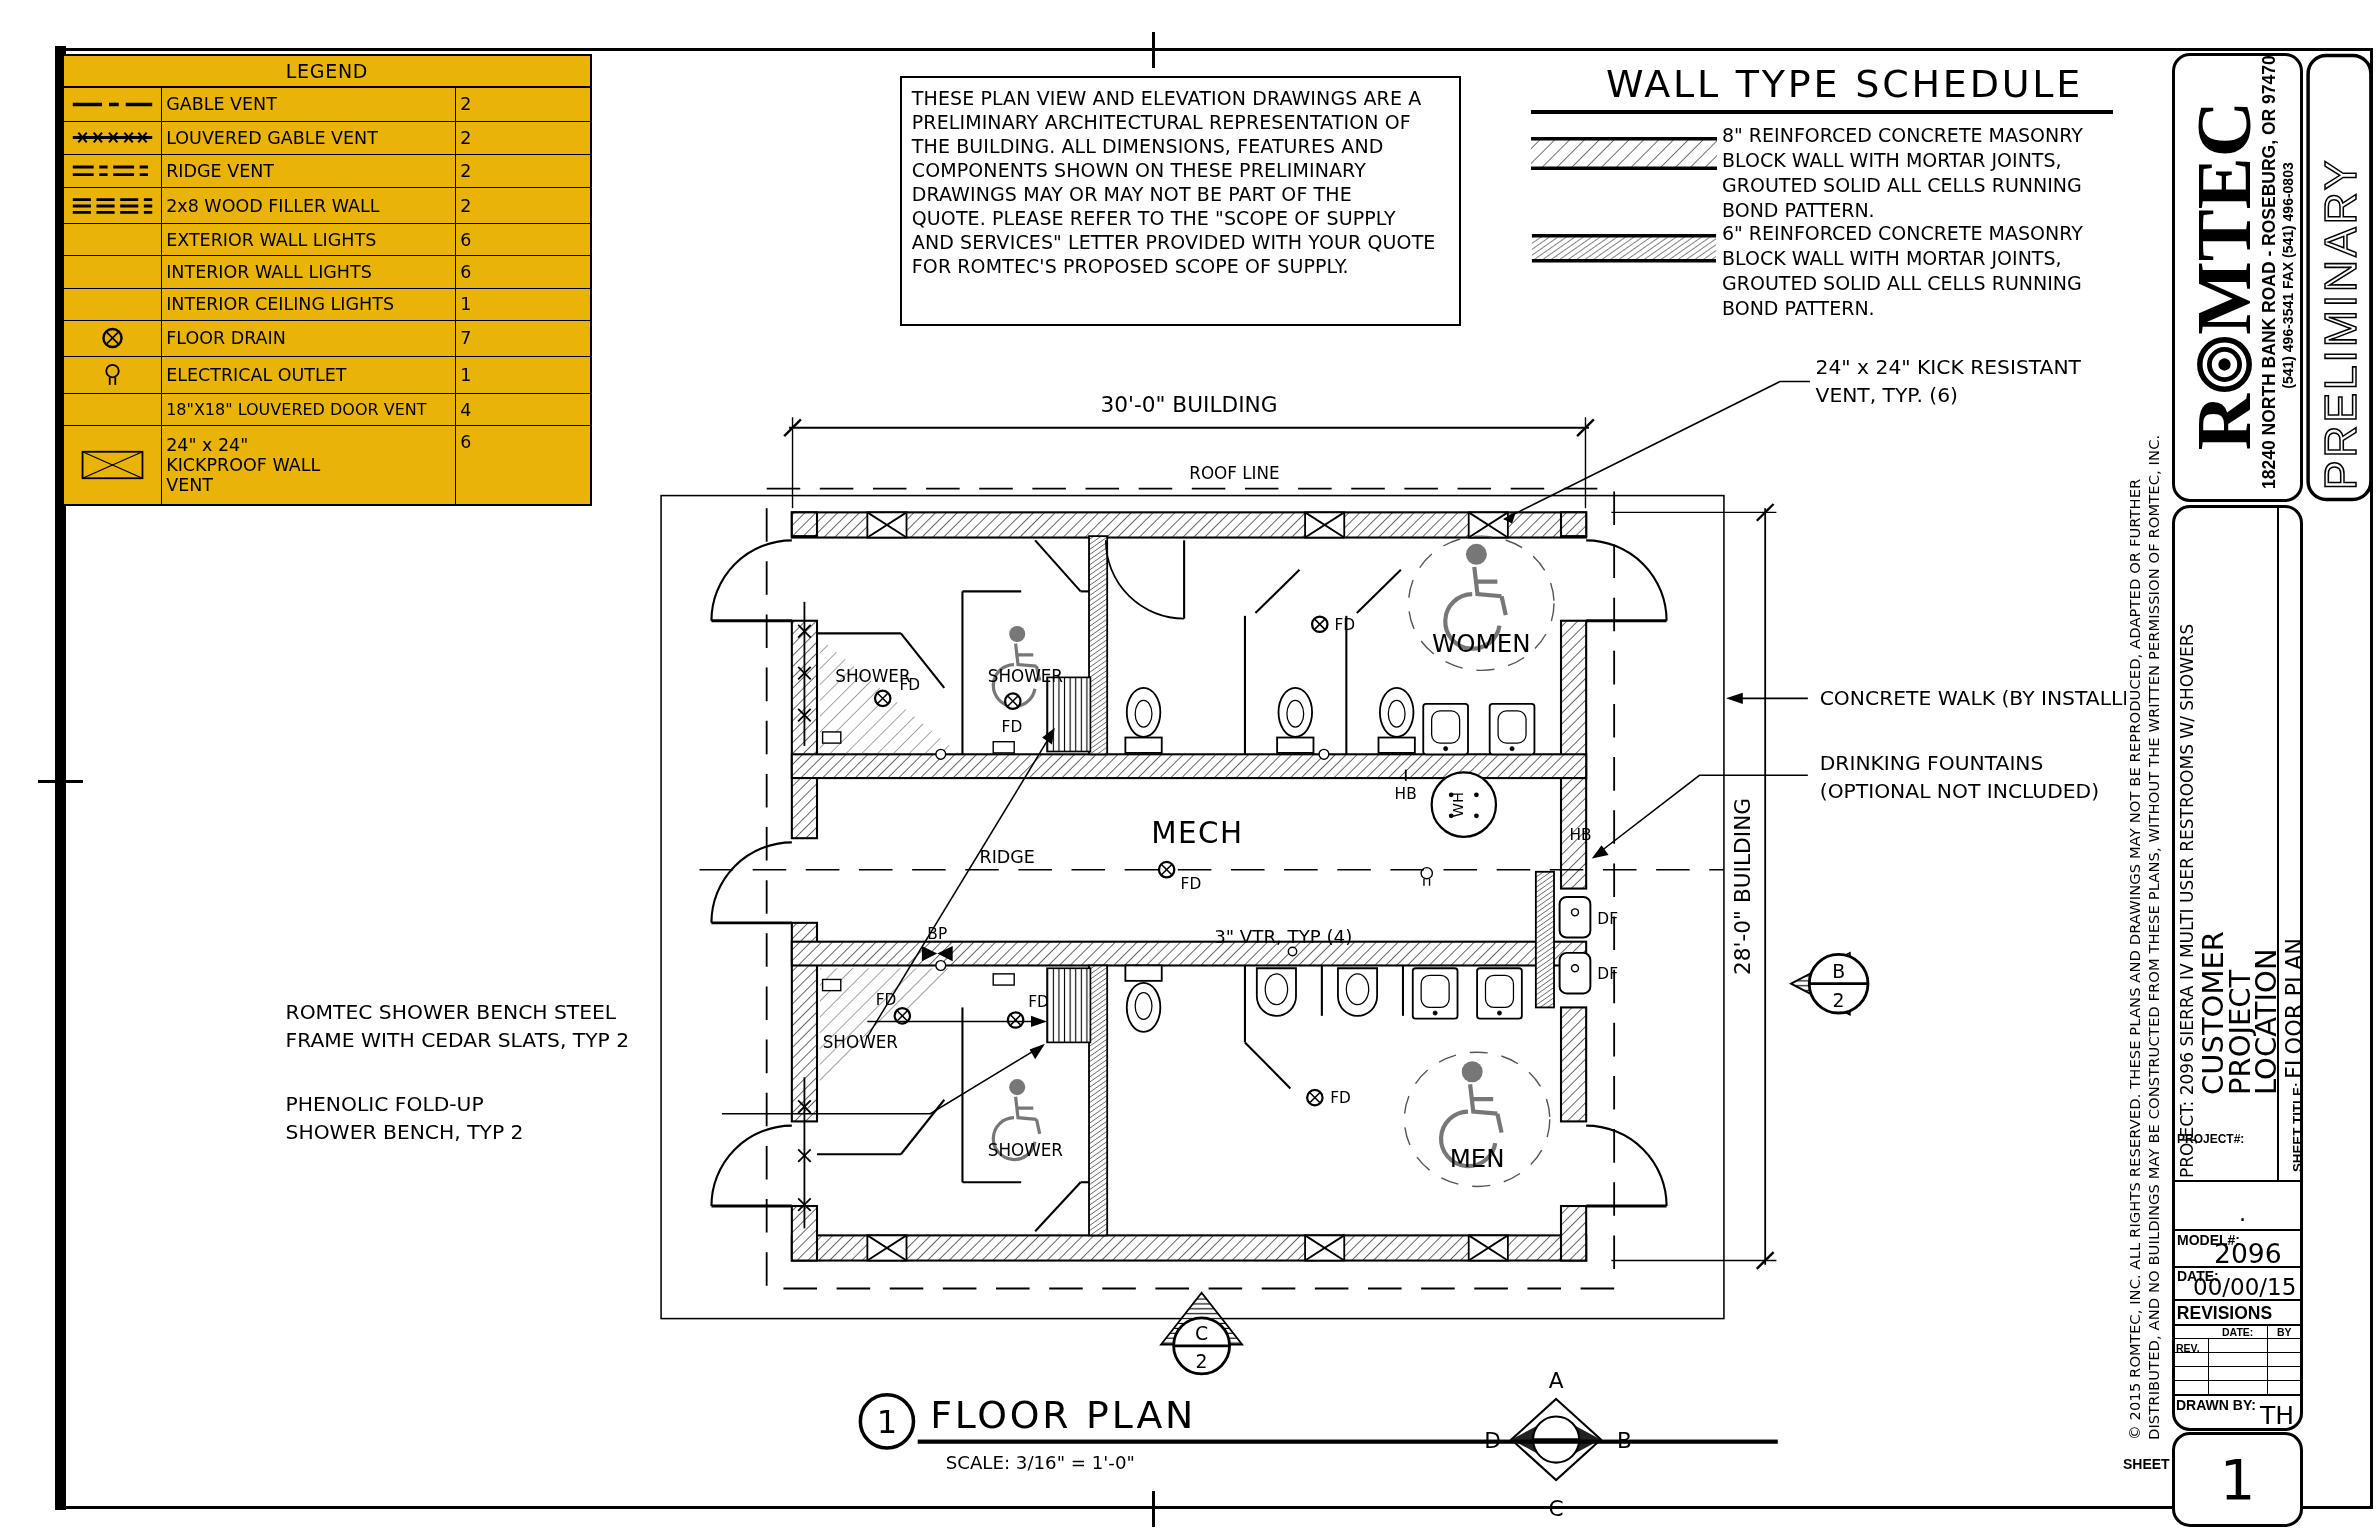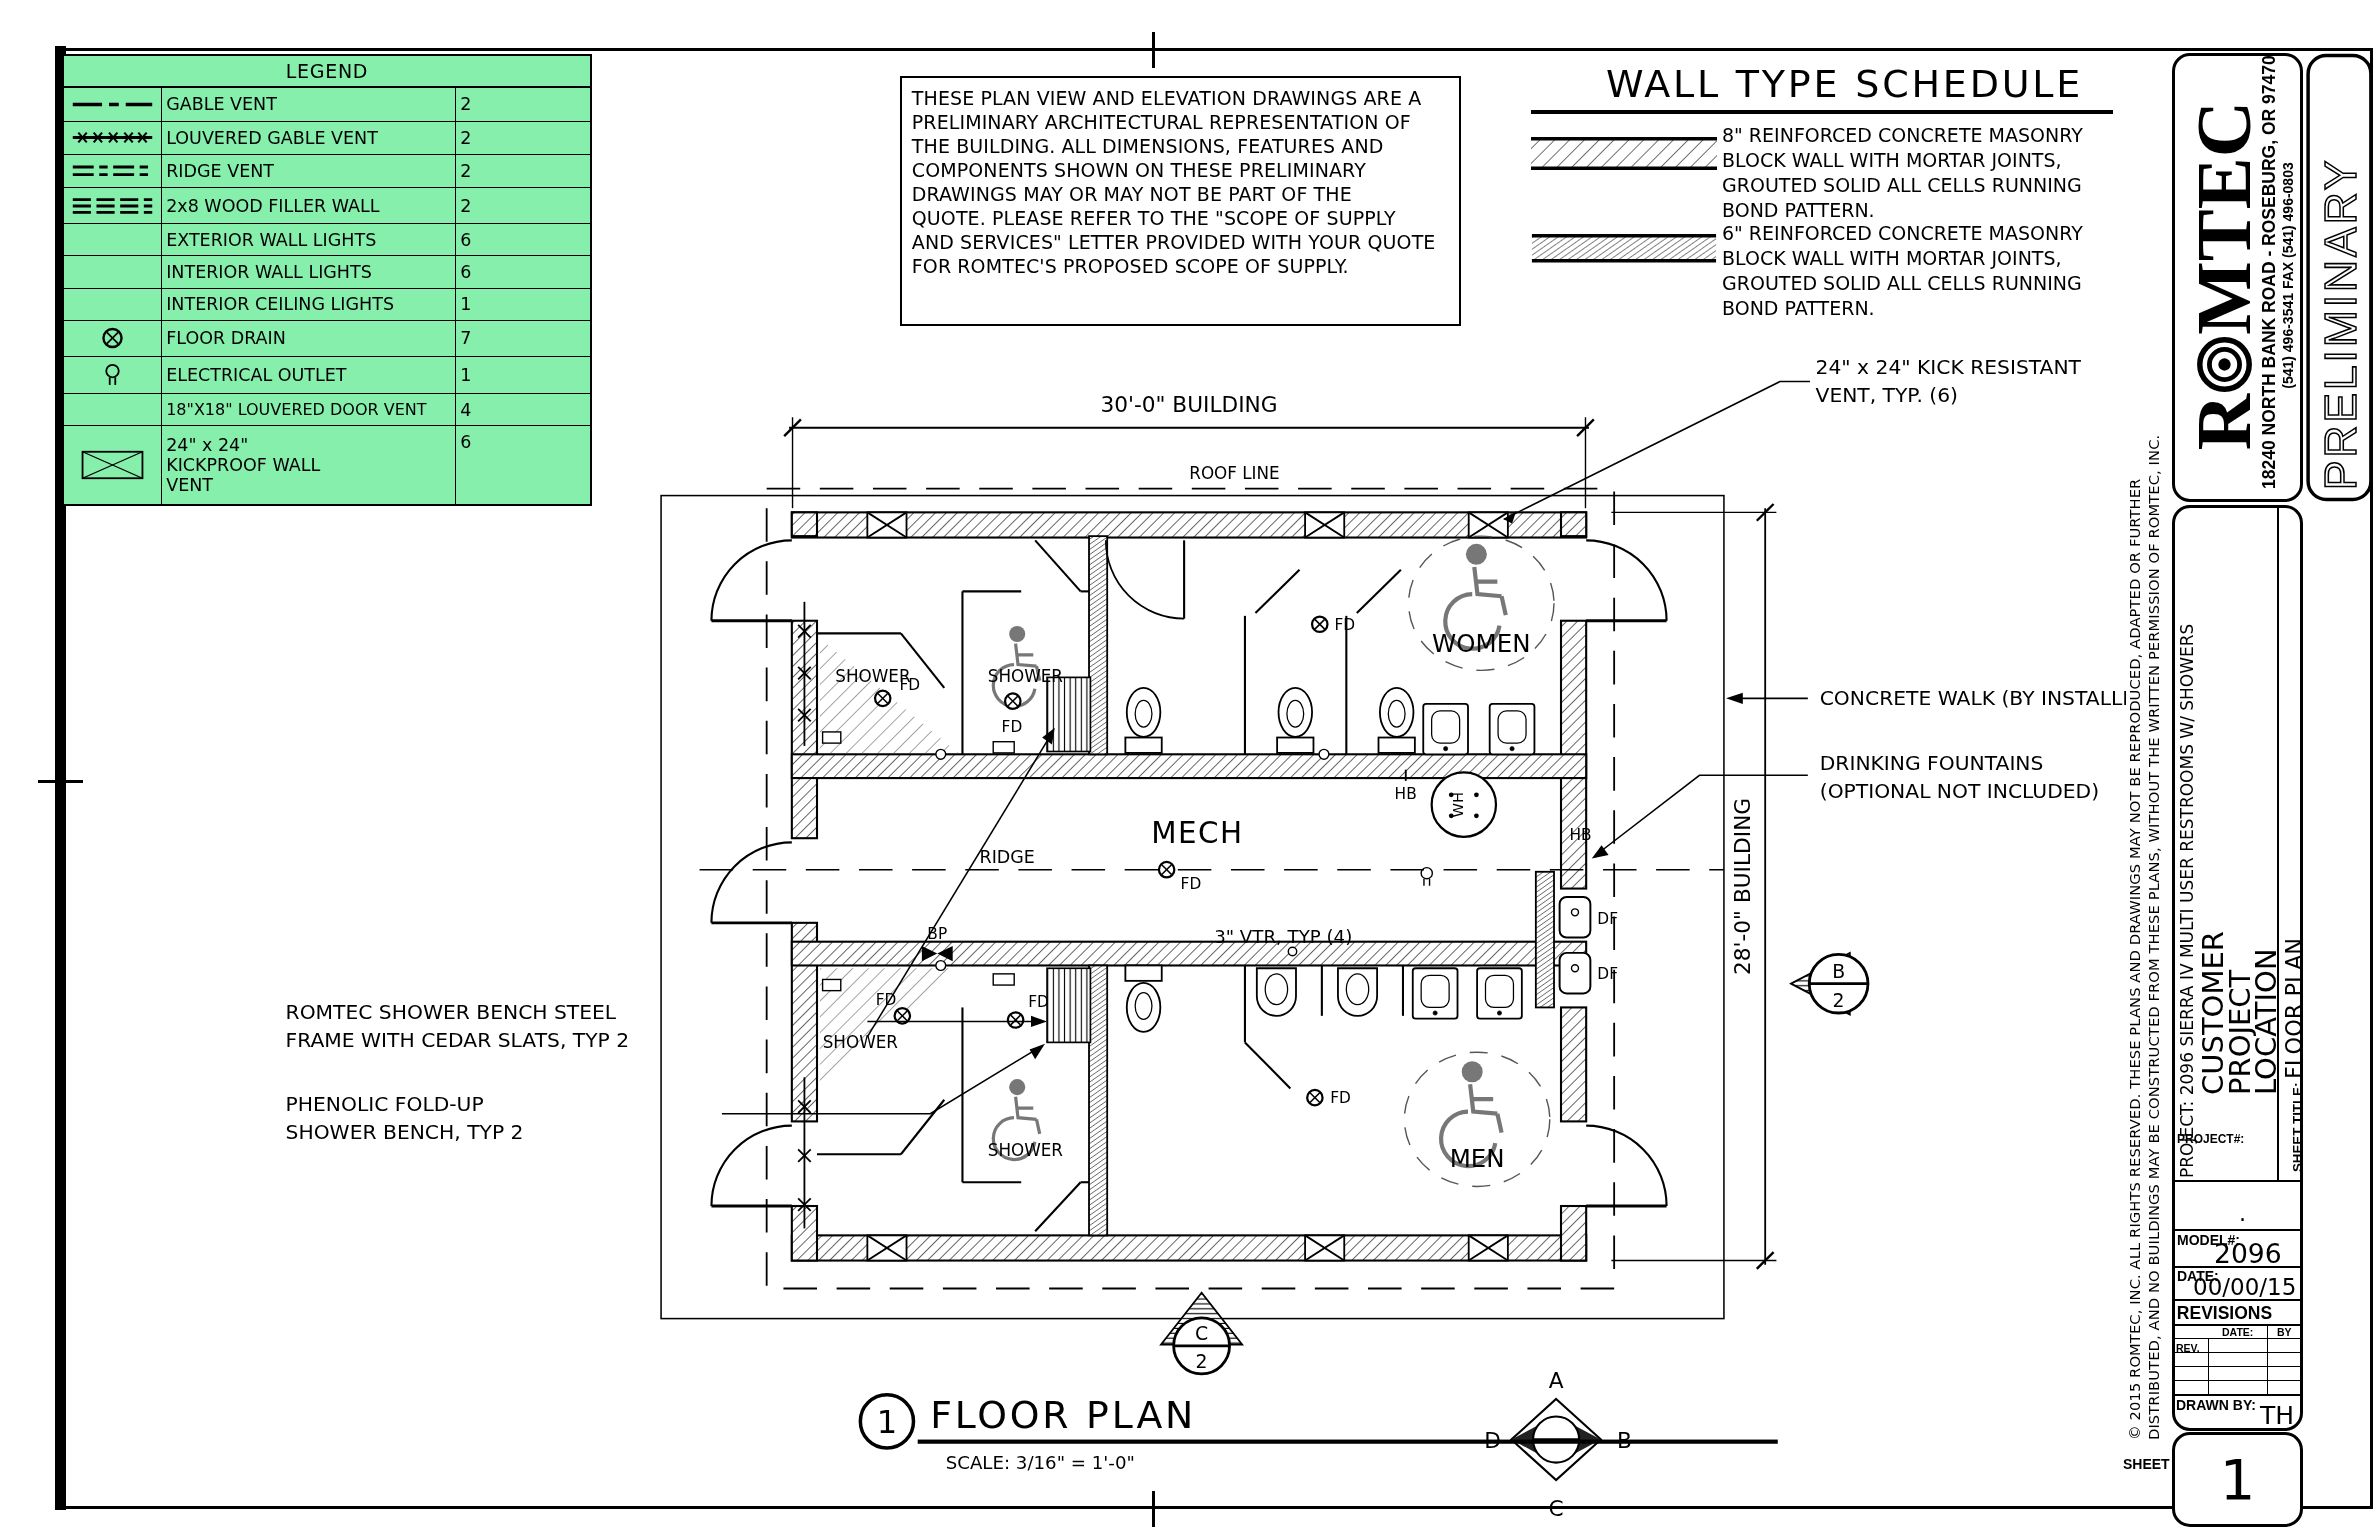--- a/index.html
+++ b/index.html
@@ -6,21 +6,21 @@
   html,body { background:#ffffff; }
   body { width:2377px; height:1538px; position:relative; font-family:"DejaVu Sans", sans-serif; color:#000; }
   .abs { position:absolute; }
   .vrot { position:absolute; transform-origin:0 0; transform:rotate(-90deg); white-space:nowrap; }
   .pre-line { white-space:pre-line; }
   
   .sheet-border { left:60px; top:48px; width:2313px; height:1461px; border:3.5px solid #000; }
   .left-bar { left:55px; top:46px; width:11.2px; height:1464px; background:#000; }
   .tick { background:#000; }
   
-  .legend { left:62px; top:54px; width:530px; border:2.1px solid #000; background:#86efac; }
+  .legend { left:62px; top:54px; width:530px; border:2.1px solid #000; background:#eab308; }
   .legend .title { border-bottom:2.1px solid #000; text-align:center; font-size:19px; padding:4.2px 0; letter-spacing:0.7px; }
   .lrow { display:grid; grid-template-columns:98px 294px 134px; }
   .lcell { border-bottom:1.7px solid #000; border-right:1.7px solid #000; font-size:17.5px; padding:5.6px 4.2px; display:flex; align-items:center; }
   .lcell.qty { border-right:none; }
   .lcell.sym { justify-content:center; }
   .lrow:last-child .lcell { border-bottom:none; }
   .lhead { font-size:17.5px; }
   
   .disclaimer { left:900px; top:76px; width:561px; height:250px; border:2.8px solid #000; padding:8.4px 9.8px; }
   .disclaimer div { font-size:19px; line-height:24px; letter-spacing:0.1px; }

